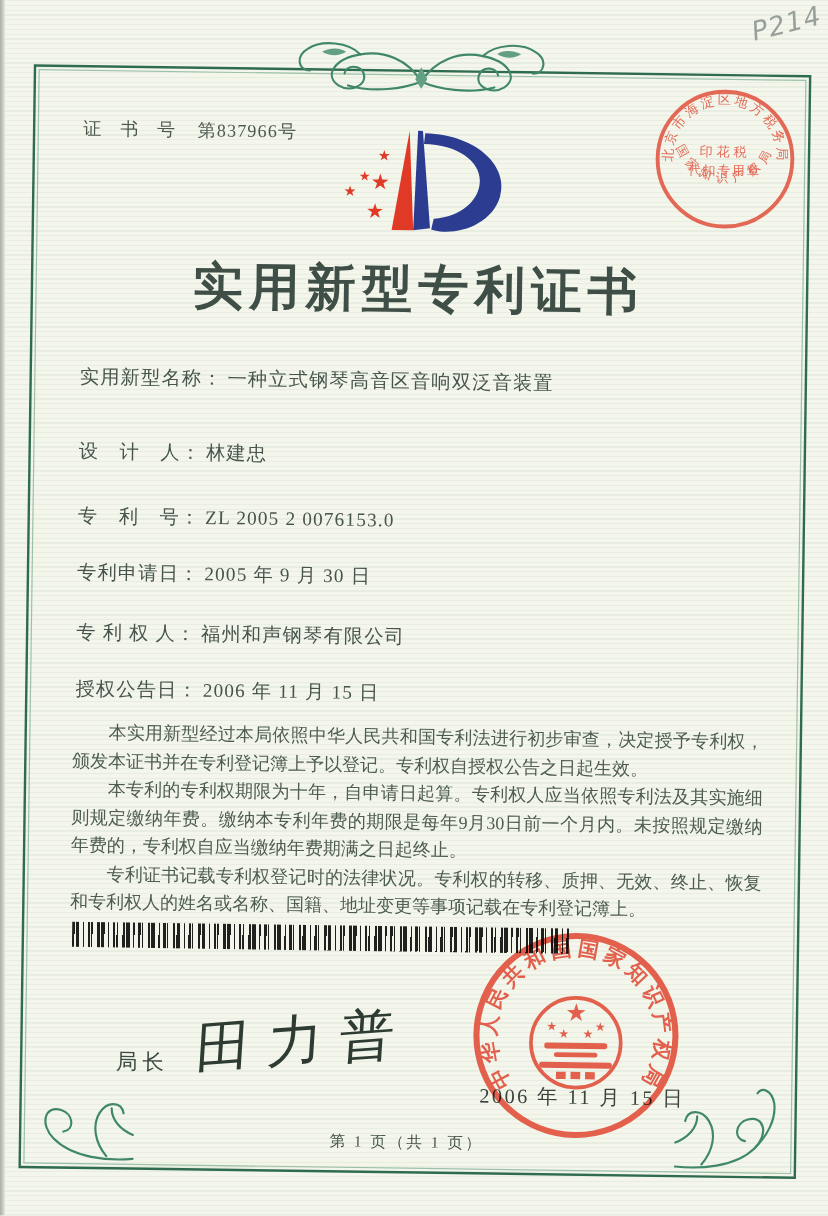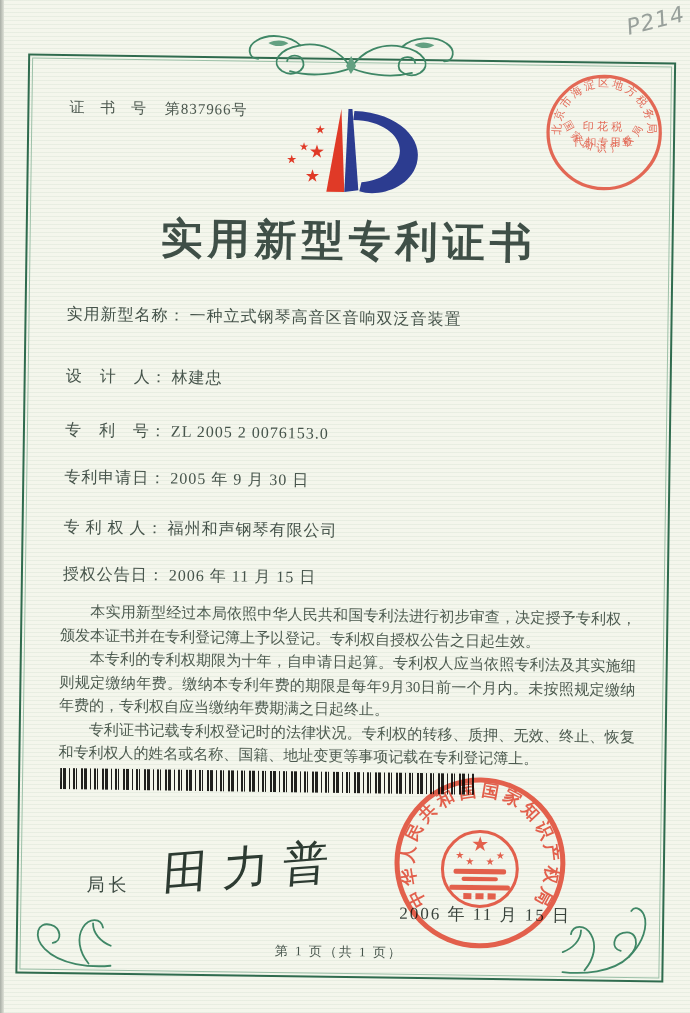--- a/index.html
+++ b/index.html
@@ -47,21 +47,21 @@
   .body-text p{margin:0;text-indent:2em;}
 
   .barcode{position:absolute;left:64px;top:772px;width:414px;height:21px;
     background:repeating-linear-gradient(90deg,
       #20201d 0 2px,  #f3f5ea 2px 3px,
       #20201d 3px 6px,#f3f5ea 6px 9px,
       #20201d 9px 10px,#f3f5ea 10px 13px,
       #20201d 13px 15px,#f3f5ea 15px 16px,
       #20201d 16px 17px,#f3f5ea 17px 21px);}
 
-  .sig-title{position:absolute;left:92px;top:876px;font-size:18px;letter-spacing:4px;color:#3c4a42;}
+  .sig-title{position:absolute;left:102px;top:876px;font-size:18px;letter-spacing:4px;color:#3c4a42;}
   .sig-name{position:absolute;left:168px;top:838px;font-size:46px;color:#2d3b32;
     letter-spacing:14px;transform:rotate(-5deg) skewX(-8deg);white-space:nowrap;}
 
   .office-seal{position:absolute;left:394px;top:770px;width:182px;height:182px;
     opacity:.85;mix-blend-mode:multiply;z-index:3;}
   .issue-date{position:absolute;left:398px;top:901px;width:186px;text-align:center;
     font-size:17px;letter-spacing:2px;color:#39433c;z-index:2;}
 
   .footer{position:absolute;left:0;top:943px;width:690px;text-align:center;
     font-size:13px;letter-spacing:2px;color:#46544b;}

